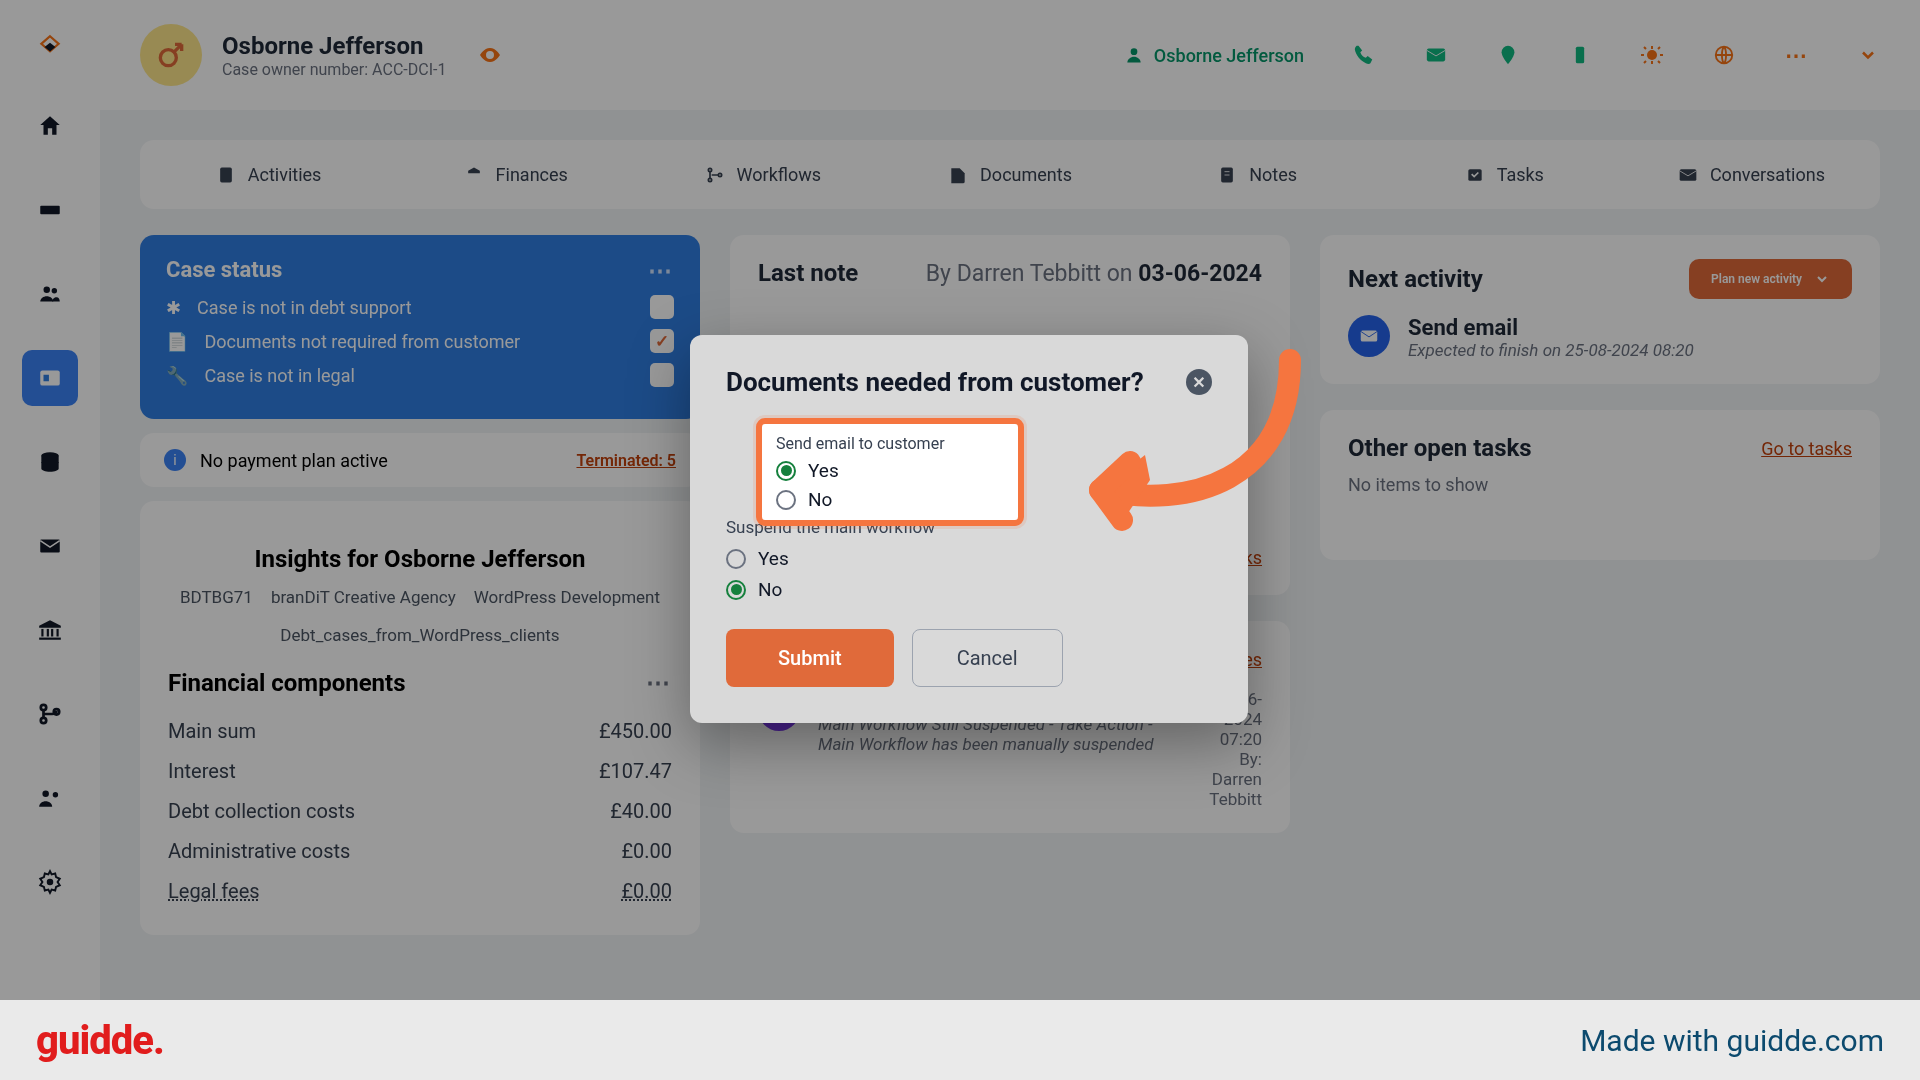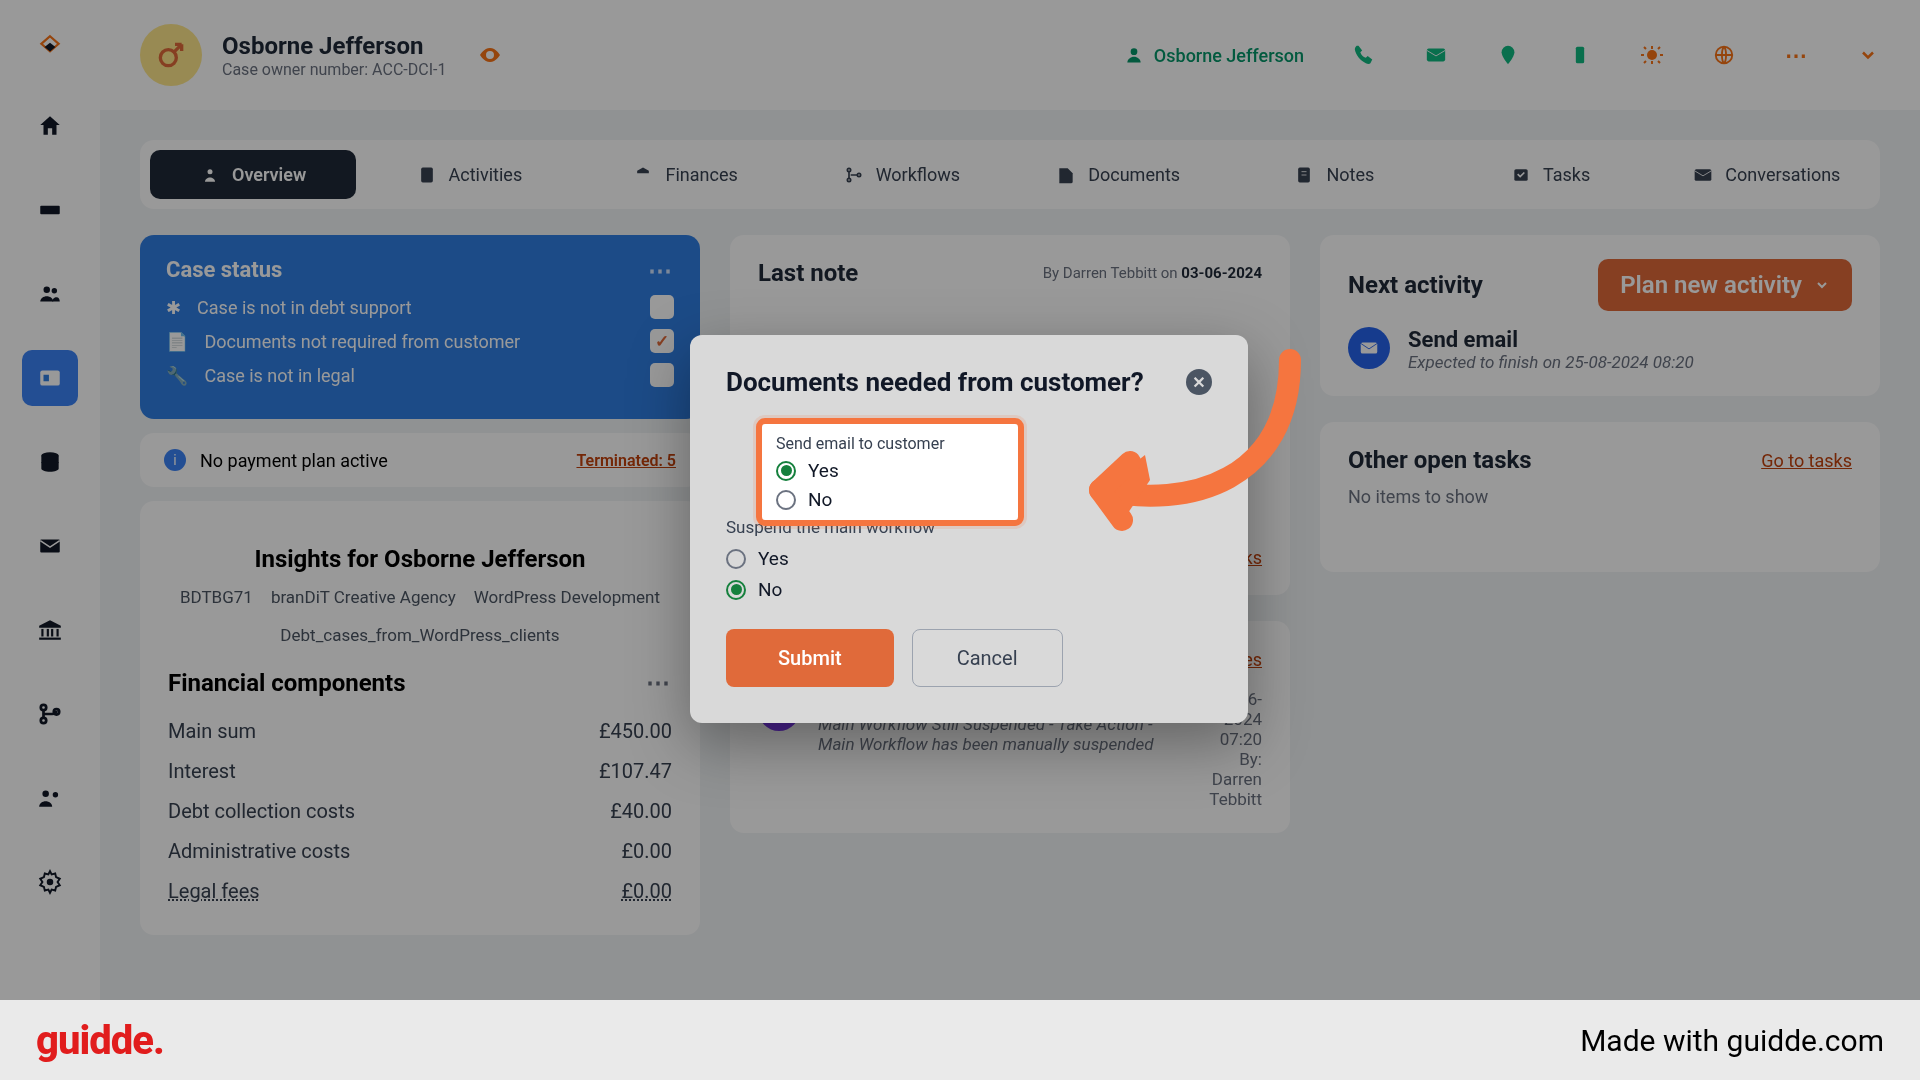--- a/index.html
+++ b/index.html
@@ -68,24 +68,24 @@
   .notice .info{width:22px;height:22px;border-radius:50%;background:#3b82f6;color:#fff;font-size:14px;display:flex;align-items:center;justify-content:center;}
   .notice .txt{font-size:18px;color:#000000;}
   .notice .term{margin-left:auto;color:var(--link-red);font-weight:600;text-decoration:underline;}
 
   .insights-title{text-align:center;font-size:24px;font-weight:700;margin:20px 0 14px;}
   .chips{display:flex;flex-wrap:wrap;justify-content:center;gap:18px;font-size:17px;color:#4b5563;}
 
   .fin-title{font-size:24px;font-weight:700;margin:24px 0 14px;display:flex;justify-content:space-between;align-items:center;}
   .fin-row{display:flex;justify-content:space-between;font-size:20px;color:#374151;padding:8px 0;}
 
-  .meta-right{font-size:15px;color:var(--muted);}
+  .meta-right{font-size:23px;color:var(--muted);}
   .meta-right b{color:var(--text);}
 
-  .next-card .btn{background:var(--orange);color:#fff;border:none;border-radius:10px;padding:12px 22px;font-size:24px;font-weight:600;display:flex;align-items:center;gap:12px;cursor:pointer;}
+  .next-card .btn{background:var(--orange);color:#fff;border:none;border-radius:10px;padding:12px 22px;font-size:12px;font-weight:600;display:flex;align-items:center;gap:12px;cursor:pointer;}
   .activity-row{display:flex;gap:18px;align-items:flex-start;margin-top:16px;}
   .act-icon{width:42px;height:42px;border-radius:50%;background:#2563eb;color:#fff;display:flex;align-items:center;justify-content:center;flex-shrink:0;}
   .act-icon.purple{background:#7c3aed;}
   .act-body .t{font-size:22px;font-weight:700;color:var(--text);}
   .act-body .s{font-size:17px;color:var(--muted);font-style:italic;}
   .act-meta{margin-left:auto;text-align:right;font-size:17px;color:var(--muted);}
 
   .linky{color:var(--link-red);text-decoration:underline;font-size:18px;cursor:pointer;}
 
   
@@ -106,21 +106,21 @@
 
   
   .highlight{position:absolute;left:756px;top:418px;width:268px;height:108px;background:#fff;border:6px solid var(--orange-bright);border-radius:9px;padding:10px 14px;box-shadow:0 0 0 3px rgba(245,117,63,0.15);}
 
   
   .arrow{position:absolute;left:1040px;top:340px;width:280px;height:220px;pointer-events:none;}
 
   
   .guidde{position:absolute;left:0;right:0;bottom:0;height:80px;background:#eaeaea;display:flex;align-items:center;padding:0 36px;}
   .guidde-logo{font-size:40px;font-weight:800;color:#e11d1d;letter-spacing:-1px;}
-  .guidde-right{margin-left:auto;font-size:30px;color:#000000;}
+  .guidde-right{margin-left:auto;font-size:30px;color:#0c4a6e;}
 
 </style>
 </head>
 <body>
 
 <div class="app">
 
   <div class="rail">
     <div class="logo">
       <svg viewBox="0 0 48 48">
@@ -260,27 +260,20 @@
       <div class="hicon orange">
           <svg width="20" height="20" viewBox="0 0 24 24" fill="none" stroke="currentColor" stroke-width="3">
             <path d="M6 9l6 6 6-6"></path>
           </svg>
         </div>
     </div>
   </div>
 
   <div class="content">
     <div class="tabs">
-      <div class="tab active">
-          <svg class="ti" viewBox="0 0 24 24" fill="currentColor">
-            <circle cx="12" cy="8" r="3"></circle>
-            <path d="M6 20c0-3 3-5 6-5s6 2 6 5"></path>
-          </svg>
-          <span>Overview</span>
-        </div>
       <div class="tab">
           <svg class="ti" viewBox="0 0 24 24" fill="currentColor">
             <rect x="5" y="3" width="14" height="18" rx="2"></rect>
           </svg>
           <span>Activities</span>
         </div>
       <div class="tab">
           <svg class="ti" viewBox="0 0 24 24" fill="currentColor">
             <path d="M4 10h16M5 10V7l7-4 7 4v3M6 10v8M10 10v8M14 10v8M18 10v8M4 20h16"></path>
           </svg>

